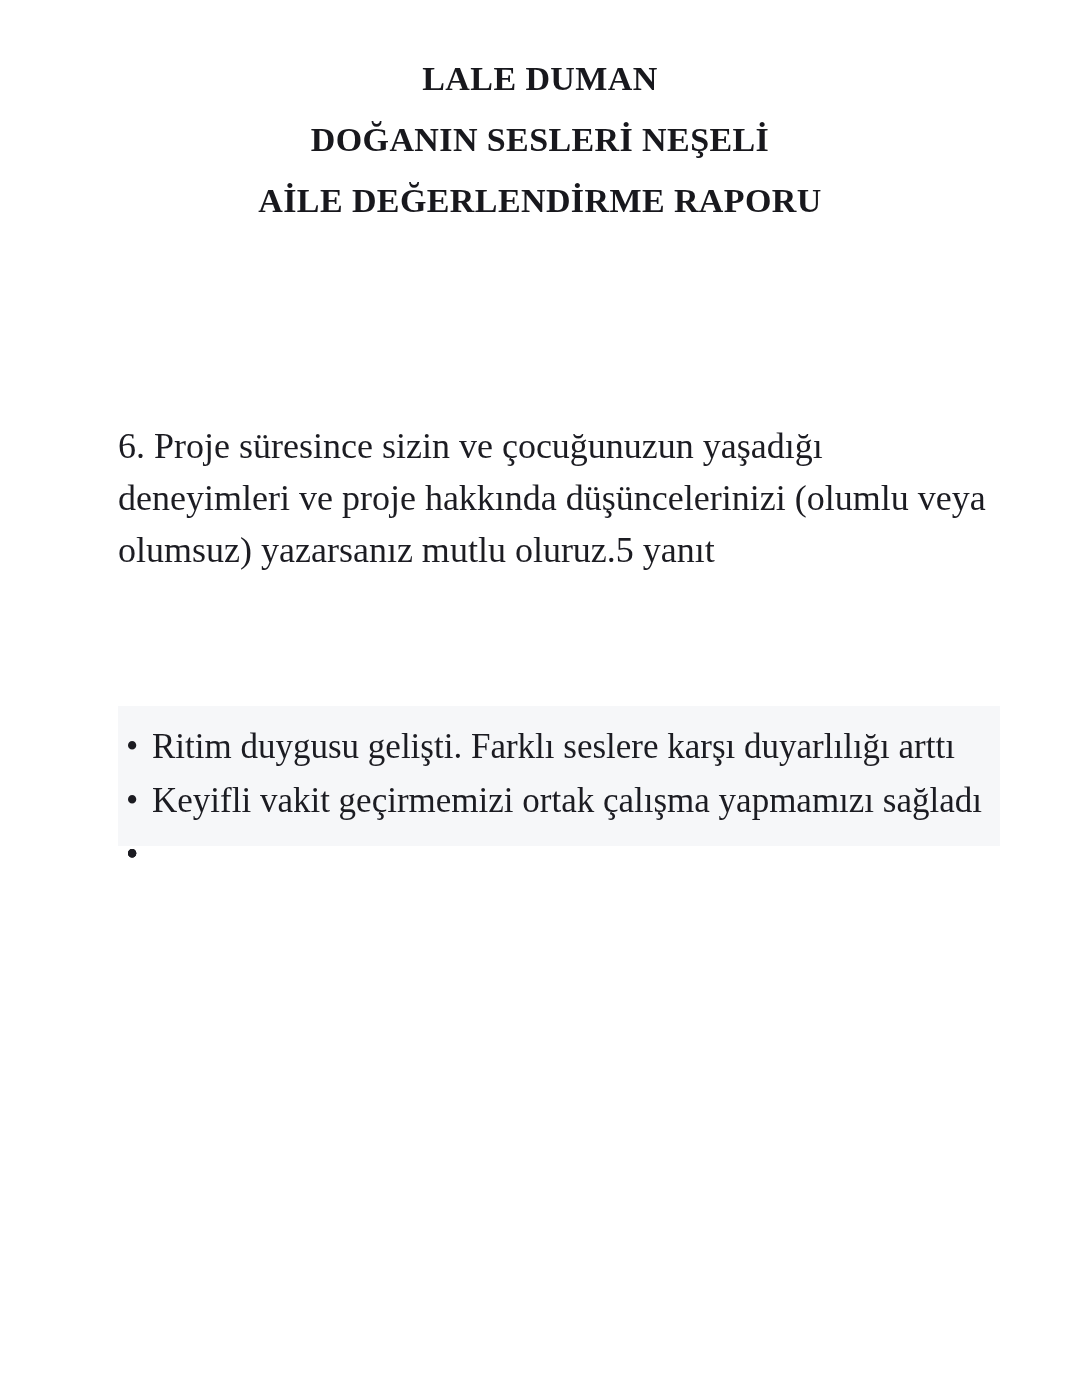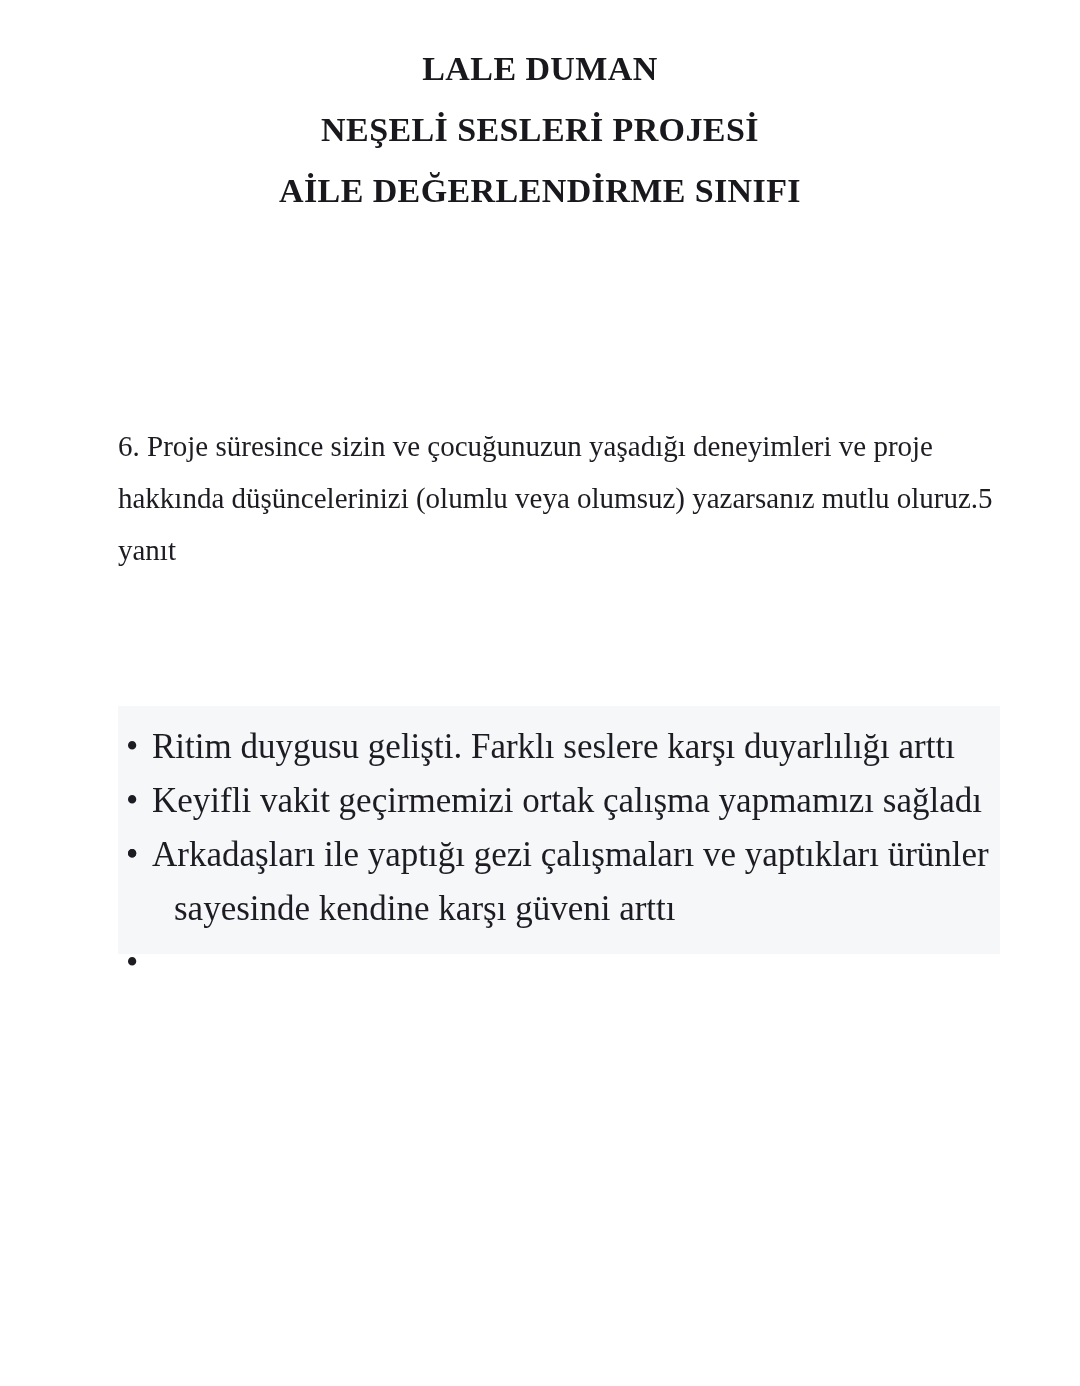--- a/index.html
+++ b/index.html
@@ -21,40 +21,40 @@
     position: relative;
     width: 1080px;
     height: 1386px;
     box-sizing: border-box;
   }
 
   
   .title-block {
     position: absolute;
     left: 0;
-    top: 38px;
+    top: 48px;
     width: 1080px;
     text-align: center;
   }
   .title-line {
     font-weight: bold;
     font-size: 34px;
     line-height: 61px;
     letter-spacing: 0.4px;
     color: #18181d;
     white-space: nowrap;
   }
 
   
   .question {
     position: absolute;
     left: 118px;
     top: 420px;
     width: 880px;
-    font-size: 29px;
+    font-size: 36px;
     line-height: 52px;
     color: #1c1c22;
   }
 
   
   .answers-panel {
     position: absolute;
     left: 118px;
     top: 706px;
     width: 882px;
@@ -94,39 +94,39 @@
     font-family: Liberation Serif, serif;
   }
 </style>
 </head>
 <body>
 
 <div class="page">
 
   <div class="title-block">
     <div class="title-line">LALE DUMAN</div>
-    <div class="title-line">NEŞELİ SESLERİ PROJESİ</div>
-    <div class="title-line">AİLE DEĞERLENDİRME SINIFI</div>
+    <div class="title-line">DOĞANIN SESLERİ NEŞELİ</div>
+    <div class="title-line">AİLE DEĞERLENDİRME RAPORU</div>
   </div>
 
   <div class="question">6. Proje süresince sizin ve çocuğunuzun yaşadığı deneyimleri ve proje hakkında düşüncelerinizi (olumlu veya olumsuz) yazarsanız mutlu oluruz.5 yanıt</div>
 
   <div class="answers-panel">
     <ul class="answer-list">
       <li class="answer-item">
         <span class="bullet">•</span><span class="answer-text">Ritim duygusu gelişti. Farklı seslere karşı duyarlılığı arttı</span>
       </li>
       <li class="answer-item">
         <span class="bullet">•</span><span class="answer-text">Keyifli vakit geçirmemizi ortak çalışma yapmamızı sağladı</span>
       </li>
       <li class="answer-item">
         <span class="bullet">•</span>
       </li>
       <li class="answer-item">
-        <span class="bullet">•</span><span class="answer-text">Arkadaşları ile yaptığı gezi çalışmaları ve yaptıkları ürünler sayesinde kendine karşı güveni arttı</span>
+        <span class="bullet">•</span>
       </li>
       <li class="answer-item">
         <span class="bullet">•</span>
       </li>
     </ul>
   </div>
 
 </div>
 
 </body></html>

